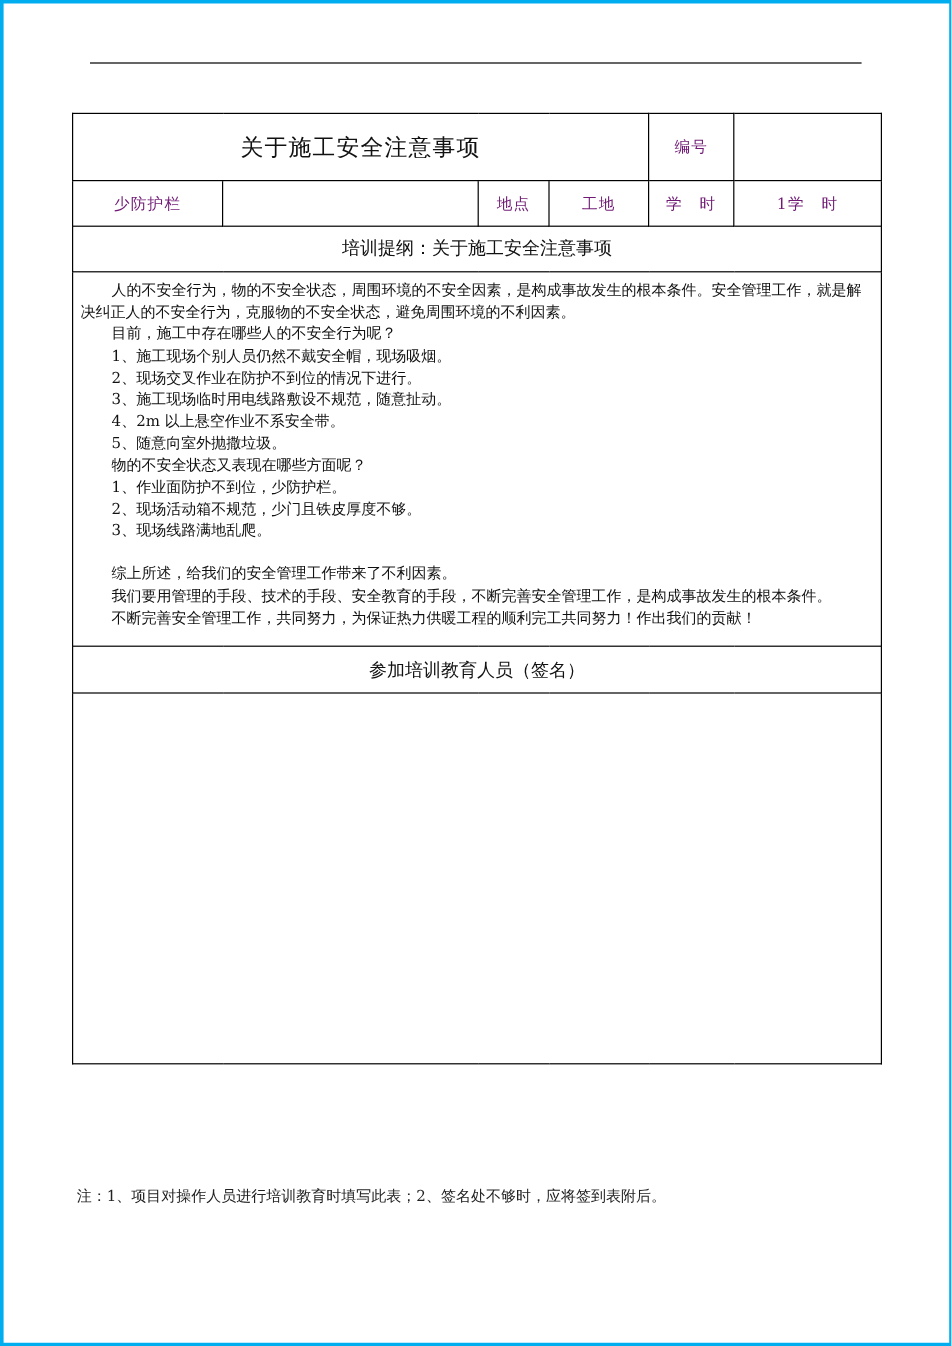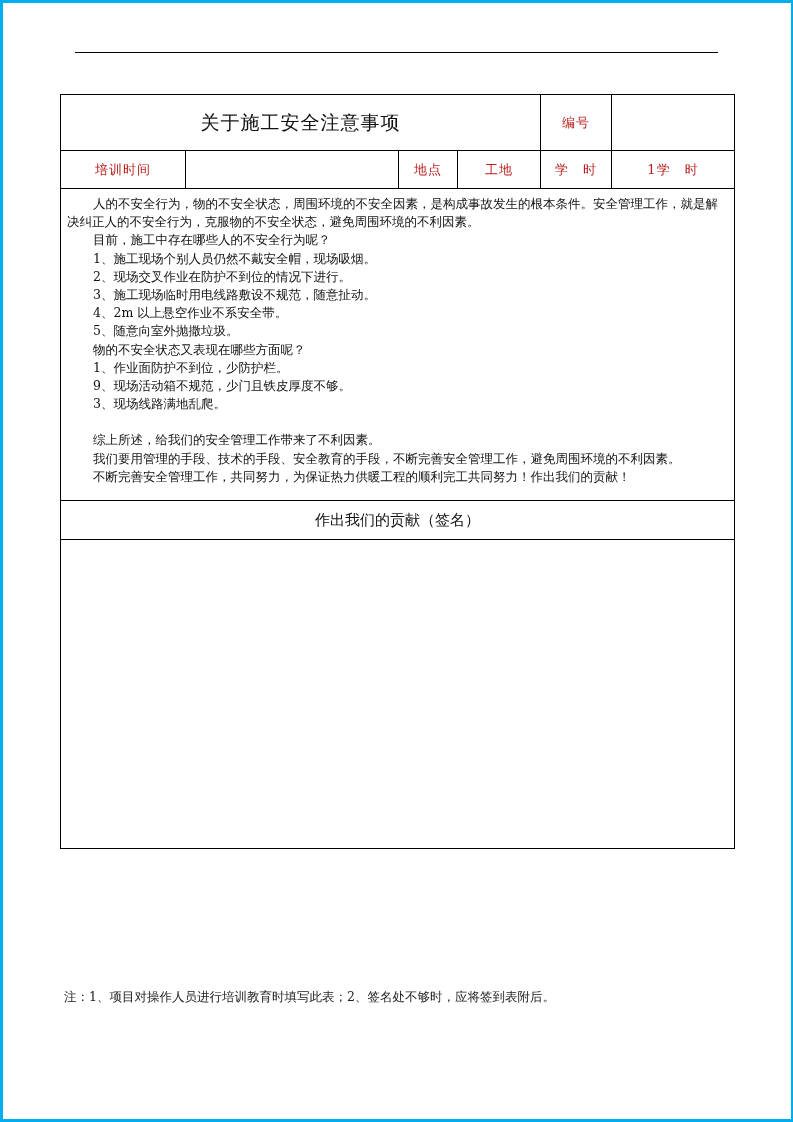--- a/index.html
+++ b/index.html
@@ -5,21 +5,21 @@
   html, body { margin: 0; padding: 0; background: #ffffff; }
   body { width: 793px; height: 1122px; position: relative; overflow: hidden;
          font-family: "DejaVu Serif", "Liberation Serif", serif; color: #111; }
   .page-frame { position: absolute; left: 0; top: 0; width: 793px; height: 1122px;
                 box-sizing: border-box; border: 3px solid #00aeef; border-right-width: 2px; }
   .header-rule { position: absolute; left: 75px; top: 52px; width: 643px; height: 0;
                  border-top: 1px solid #000; }
   table.form { position: absolute; left: 60px; top: 94px; width: 674px;
                border-collapse: collapse; table-layout: fixed; }
   table.form td { border: 1px solid #000; text-align: center; vertical-align: middle;
-                  font-size: 13px; color: #b91c1c; padding: 0; letter-spacing: 1px; }
+                  font-size: 13px; color: #701a75; padding: 0; letter-spacing: 1px; }
   .title-cell { font-family: "DejaVu Sans", "Liberation Sans", sans-serif; font-size: 19px !important;
                 color: #111 !important; letter-spacing: 1px; }
   .section-head { font-family: "DejaVu Sans", "Liberation Sans", sans-serif; font-size: 15px !important;
                   color: #111 !important; letter-spacing: 0 !important; }
   .body-cell { text-align: left !important; vertical-align: top !important; padding: 6px 6px 4px 6px !important;
                font-size: 12.5px !important; line-height: 18.2px; color: #111 !important; letter-spacing: 0 !important; }
   .body-cell p { margin: 0; text-indent: 26px; }
   .body-cell p.gap { height: 18px; }
   .footnote { position: absolute; left: 64px; top: 989px; font-size: 12.5px; color: #222; }
 </style>
@@ -38,48 +38,51 @@
       <col style="width:71px">
       <col style="width:123px">
   </colgroup>
   <tbody>
       <tr style="height:56px">
     <td colspan="4" class="title-cell">关于施工安全注意事项</td>
     <td>编号</td>
     <td></td>
   </tr>
   <tr style="height:38px">
-    <td>培训时间</td>
+    <td>少防护栏</td>
     <td></td>
     <td>地点</td>
     <td>工地</td>
     <td>学　时</td>
     <td>1学　时</td>
+  </tr>
+  <tr style="height:38px">
+    <td colspan="6" class="section-head">培训提纲：关于施工安全注意事项</td>
   </tr>
   <tr style="height:312px">
     <td colspan="6" class="body-cell">
       <p>人的不安全行为，物的不安全状态，周围环境的不安全因素，是构成事故发生的根本条件。安全管理工作，就是解决纠正人的不安全行为，克服物的不安全状态，避免周围环境的不利因素。</p>
       <p>目前，施工中存在哪些人的不安全行为呢？</p>
       <p>1、施工现场个别人员仍然不戴安全帽，现场吸烟。</p>
       <p>2、现场交叉作业在防护不到位的情况下进行。</p>
       <p>3、施工现场临时用电线路敷设不规范，随意扯动。</p>
       <p>4、2m 以上悬空作业不系安全带。</p>
       <p>5、随意向室外抛撒垃圾。</p>
       <p>物的不安全状态又表现在哪些方面呢？</p>
       <p>1、作业面防护不到位，少防护栏。</p>
-      <p>9、现场活动箱不规范，少门且铁皮厚度不够。</p>
+      <p>2、现场活动箱不规范，少门且铁皮厚度不够。</p>
       <p>3、现场线路满地乱爬。</p>
       <p class="gap"></p>
       <p>综上所述，给我们的安全管理工作带来了不利因素。</p>
-      <p>我们要用管理的手段、技术的手段、安全教育的手段，不断完善安全管理工作，避免周围环境的不利因素。</p>
+      <p>我们要用管理的手段、技术的手段、安全教育的手段，不断完善安全管理工作，是构成事故发生的根本条件。</p>
       <p>不断完善安全管理工作，共同努力，为保证热力供暖工程的顺利完工共同努力！作出我们的贡献！</p>
     </td>
   </tr>
   <tr style="height:39px">
-    <td colspan="6" class="section-head">作出我们的贡献（签名）</td>
+    <td colspan="6" class="section-head">参加培训教育人员（签名）</td>
   </tr>
   <tr style="height:309px">
     <td colspan="6"></td>
   </tr>
 </tbody>
   </table>
 
 <div class="footnote">注：1、项目对操作人员进行培训教育时填写此表；2、签名处不够时，应将签到表附后。</div>
 
 </body></html>

